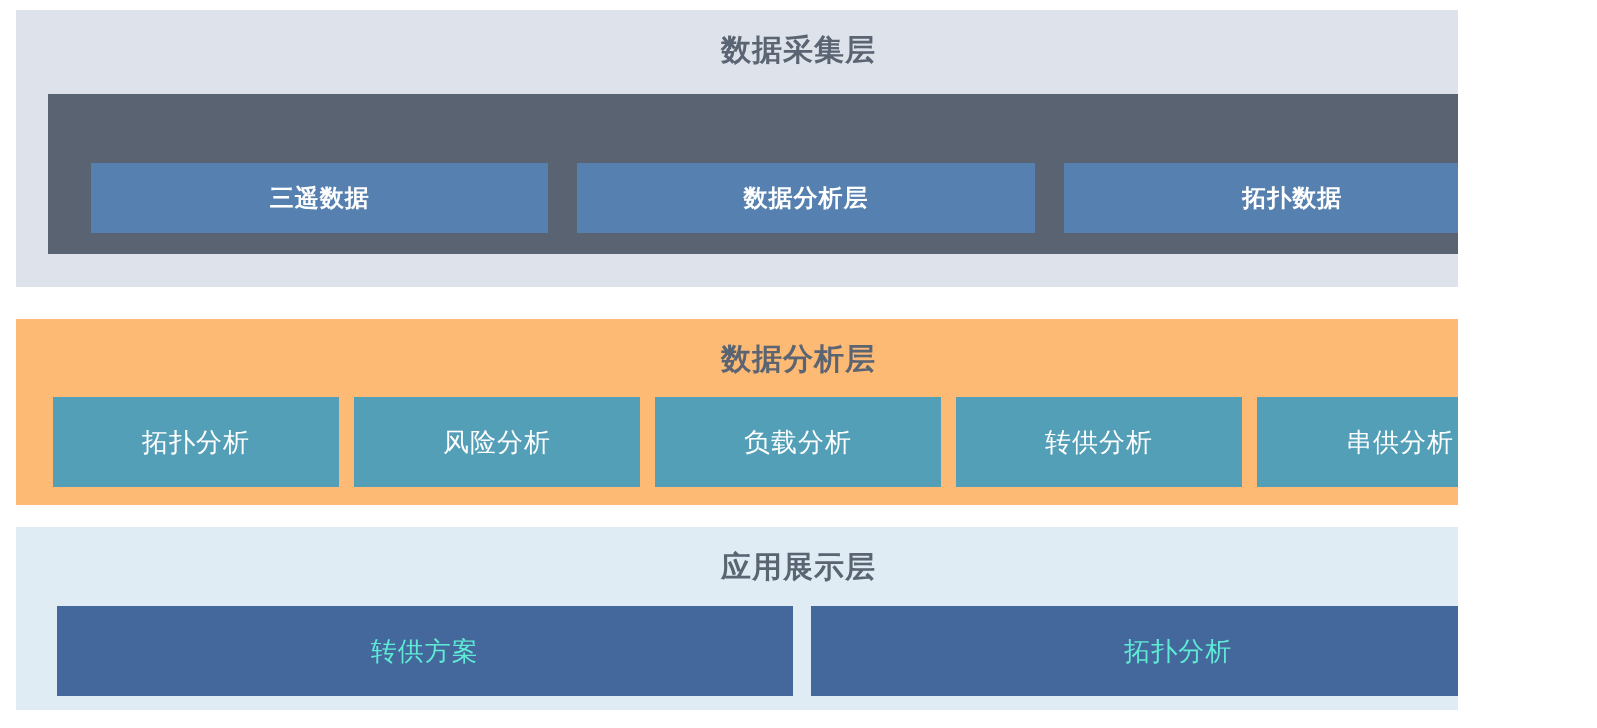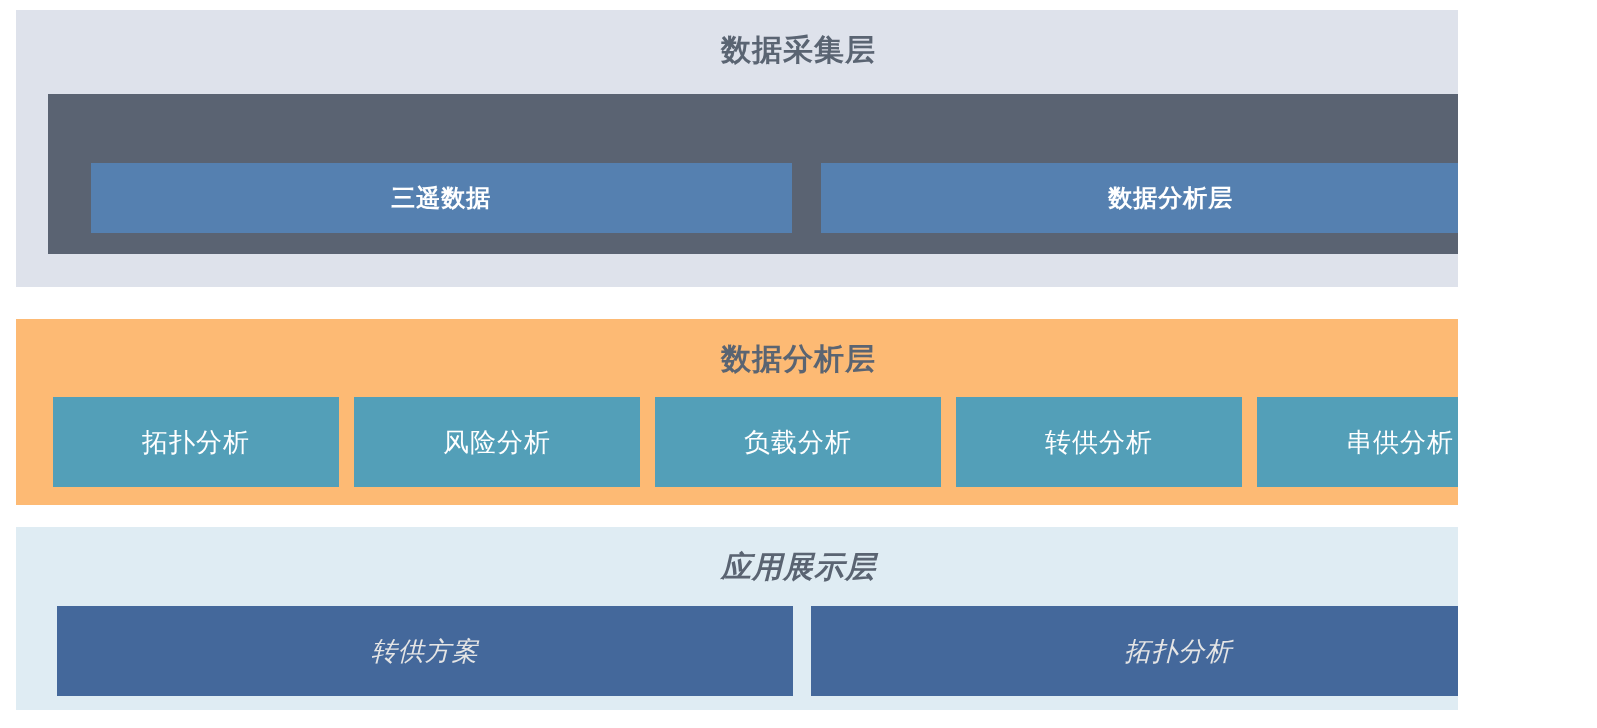--- a/index.html
+++ b/index.html
@@ -28,21 +28,20 @@
   }
   .panel-analysis {
     top: 319px;
     height: 186px;
     background: #fdba74;
   }
   .panel-app {
     top: 527px;
     height: 183px;
     background: #dfecf3;
-    font-style: italic;
   }
   .panel-title {
     position: absolute;
     top: 20px;
     left: 0;
     width: 100%;
     text-align: center;
     font-size: 30px;
     font-weight: bold;
     color: #5a6472;
@@ -112,40 +111,41 @@
     top: 79px;
     left: 41px;
     right: 35px;
     display: flex;
     gap: 18px;
   }
   .app-box {
     flex: 1;
     height: 90px;
     background: #44689b;
-    color: #e5e5e5;
+    color: #5eead4;
     font-size: 26px;
     font-weight: normal;
     display: flex;
     align-items: center;
     justify-content: center;
     letter-spacing: 1px;
   }
 </style>
 </head>
 <body>
 
 <div class="canvas">
 
   <div class="panel panel-collect">
     <div class="panel-title">数据采集层</div>
     <div class="scada-container">
       <div class="scada-row">
         <div class="scada-box">三遥数据</div>
         <div class="scada-box">数据分析层</div>
+        <div class="scada-box">拓扑数据</div>
       </div>
     </div>
   </div>
 
   <div class="panel panel-analysis">
     <div class="panel-title">数据分析层</div>
     <div class="analysis-row">
       <div class="analysis-box">拓扑分析</div>
       <div class="analysis-box">风险分析</div>
       <div class="analysis-box">负载分析</div>

